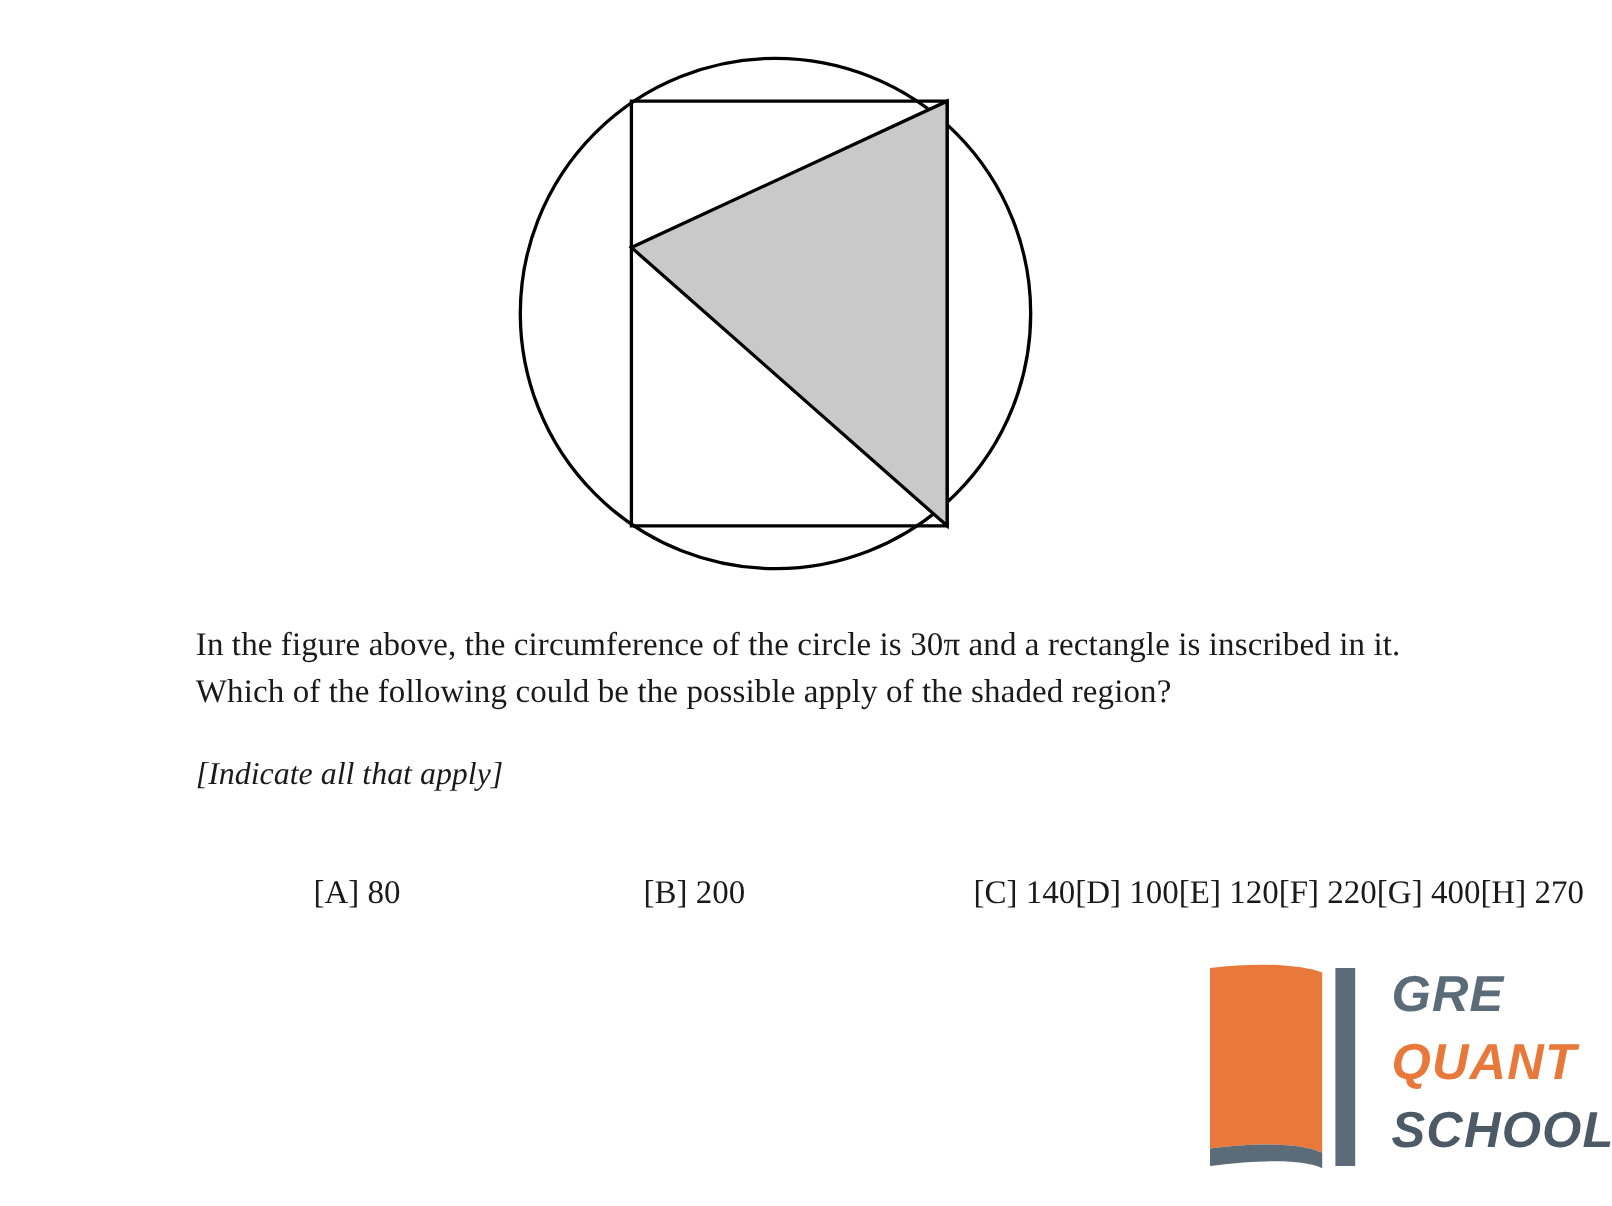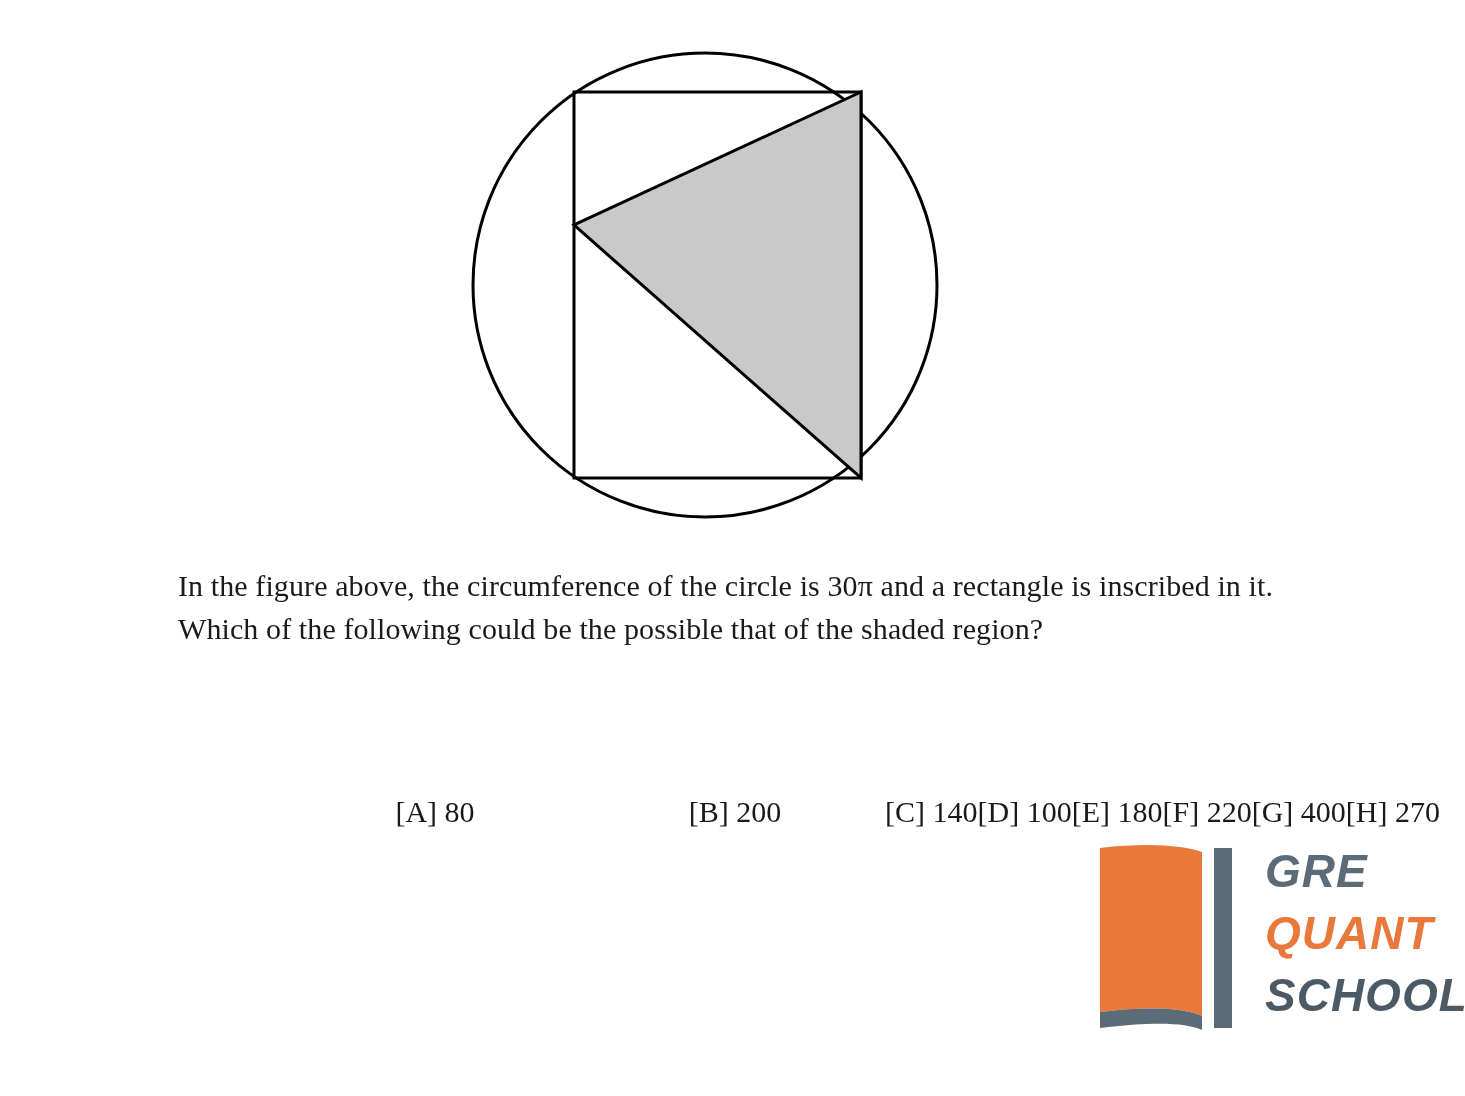--- a/index.html
+++ b/index.html
@@ -43,26 +43,25 @@
     left: 285px;
     top: 795px;
     display: grid;
     grid-template-columns: 300px 300px;
     grid-auto-rows: 52px;
     grid-auto-flow: column;
     font-size: 30px;
   }
   .choice {
     white-space: nowrap;
-    text-align: center;
   }
   .logo {
     position: absolute;
     left: 1090px;
-    top: 840px;
+    top: 872px;
     width: 300px;
     height: 210px;
   }
   .logo-text {
     position: absolute;
     left: 175px;
     top: 0;
     width: 210px;
     font-family: "Liberation Sans", sans-serif;
     font-weight: bold;
@@ -83,21 +82,22 @@
 
 <div class="figure-wrap">
   <svg width="500" height="500" viewBox="0 0 500 500">
     <circle cx="250" cy="250" r="232" fill="none" stroke="#000000" stroke-width="3"></circle>
     <polygon points="406,57 406,443 119,443 119,57" fill="none" stroke="#000000" stroke-width="3"></polygon>
     <polygon points="406,57 406,443 119,190" fill="#c9c9c9" stroke="#000000" stroke-width="3"></polygon>
   </svg>
 </div>
 
 <div class="question-block">
-  <div class="question-text">In the figure above, the circumference of the circle is 30π and a rectangle is inscribed in it.  Which of the following could be the possible that of the shaded region?</div>
+  <div class="question-text">In the figure above, the circumference of the circle is 30π and a rectangle is inscribed in it.  Which of the following could be the possible apply of the shaded region?</div>
+  <div class="indicate-line">[Indicate all that apply]</div>
 </div>
 
 <div class="choices">
   <div class="choice">
     <span>[A]</span>
     <span>80</span>
   </div>
   <div class="choice">
     <span>[B]</span>
     <span>200</span>
@@ -105,21 +105,21 @@
   <div class="choice">
     <span>[C]</span>
     <span>140</span>
   </div>
   <div class="choice">
     <span>[D]</span>
     <span>100</span>
   </div>
   <div class="choice">
     <span>[E]</span>
-    <span>180</span>
+    <span>120</span>
   </div>
   <div class="choice">
     <span>[F]</span>
     <span>220</span>
   </div>
   <div class="choice">
     <span>[G]</span>
     <span>400</span>
   </div>
   <div class="choice">

